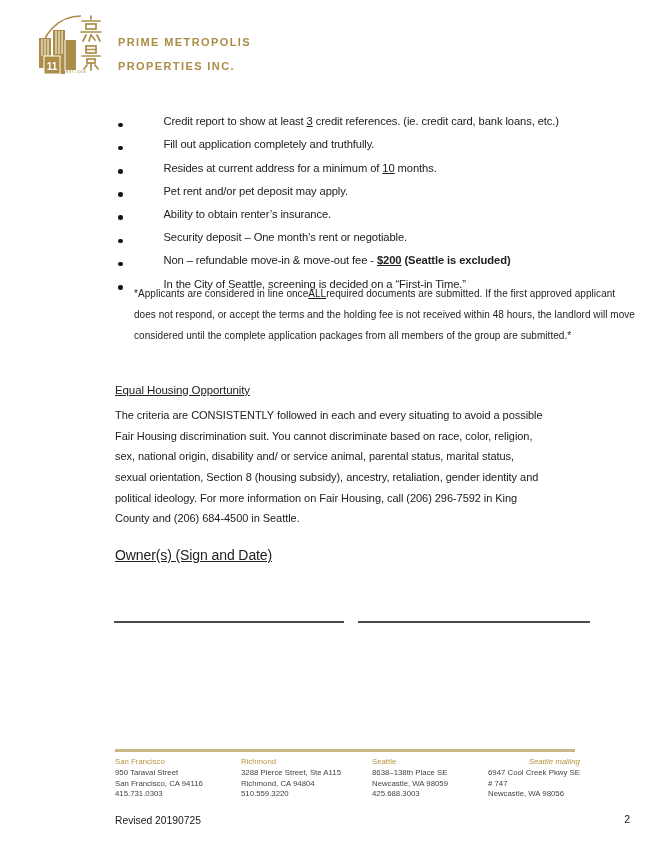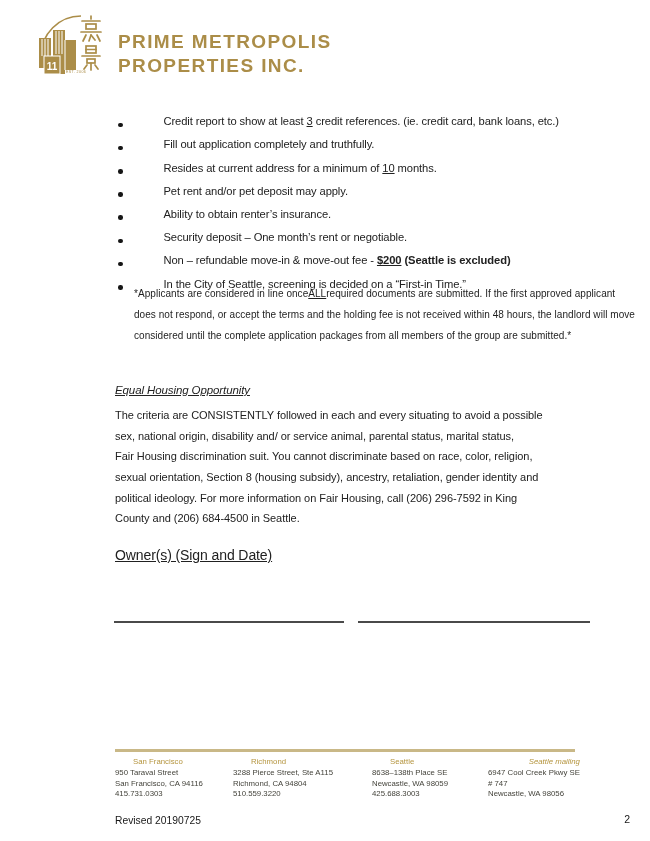--- a/index.html
+++ b/index.html
@@ -9,59 +9,59 @@
     --text:#212121;
     --footer_text:#45443c;
   }
   html,body{margin:0;padding:0;background:#fff;}
   .page{position:relative;width:650px;height:841px;background:#ffffff;overflow:hidden;
         font-family:"Liberation Sans",sans-serif;color:var(--text);}
 
   
   .logo-mark{position:absolute;left:37px;top:12px;}
   .wordmark{position:absolute;left:118px;top:30px;color:var(--brand_gold);
-            font-size:19px;font-weight:bold;letter-spacing:1.4px;line-height:24px;white-space:nowrap;}
+            font-size:11px;font-weight:bold;letter-spacing:1.4px;line-height:24px;white-space:nowrap;}
 
   
   .bullet-list{position:absolute;left:118px;top:104px;}
   .bullet-row{display:flex;height:23.2px;align-items:flex-end;white-space:nowrap;
               font-size:11.2px;letter-spacing:-0.1px;gap:27px;}
   .bullet-dot{width:4.5px;height:4.5px;border-radius:50%;background:#151515;margin-right:14px;flex:none;}
   .run-u{text-decoration:underline;}
   .run-b{font-weight:bold;}
 
   
   .fine-print{position:absolute;left:134px;top:283px;}
   .fp-line{height:21px;display:flex;align-items:center;white-space:nowrap;
            font-size:10px;letter-spacing:0.05px;color:#1d1d1d;}
 
   
   .eho-heading{position:absolute;left:115px;top:384px;margin:0;font-size:11.5px;
-               font-weight:normal;text-decoration:underline;letter-spacing:-0.1px;font-style:italic;}
+               font-weight:normal;text-decoration:underline;letter-spacing:-0.1px;}
   .eho-body{position:absolute;left:115px;top:405px;}
   .eho-line{height:20.6px;display:flex;align-items:center;white-space:nowrap;
             font-size:11px;letter-spacing:-0.05px;text-align:right;}
 
   
   .owners-heading{position:absolute;left:115px;top:547px;margin:0;font-size:14px;
                   font-weight:normal;text-decoration:underline;letter-spacing:-0.1px;}
   .sig-line{position:absolute;top:621px;height:1.7px;background:#4a4a4a;}
   .sig-1{left:114px;width:230px;}
   .sig-2{left:358px;width:232px;}
 
   
   .footer-rule{position:absolute;left:115px;top:749px;width:460px;height:2.6px;background:var(--footer_rule);}
   .footer-cols{position:absolute;left:0;top:757px;width:650px;font-size:7.8px;
                line-height:10.8px;color:var(--footer_text);}
   .f-col{position:absolute;top:0;white-space:nowrap;}
   .f-col:nth-child(1){left:115px;}
-  .f-col:nth-child(2){left:233px;}
+  .f-col:nth-child(2){left:241px;}
   .f-col:nth-child(3){left:372px;}
   .f-col:nth-child(4){left:488px;}
-  .f-title{color:var(--footer_title_gold);margin-left:18px;}
+  .f-title{color:var(--footer_title_gold);}
   .f-col.italic .f-title{font-style:italic;text-align:right;}
 
   .revision{position:absolute;left:115px;top:815px;font-size:10.3px;color:#181818;}
   .page-number{position:absolute;right:20px;top:813px;font-size:10.5px;color:#181818;}
 </style>
 </head>
 <body>
 
 <div class="page">
 
@@ -158,22 +158,22 @@
         <span>does not respond, or accept the terms and the holding fee is not received within 48 hours, the landlord will move</span>
       </div>
       <div class="fp-line">
         <span>considered until the complete application packages from all members of the group are submitted.*</span>
       </div>
     </section>
 
   <h2 class="eho-heading">Equal Housing Opportunity</h2>
   <div class="eho-body">
       <div class="eho-line">The criteria are CONSISTENTLY followed in each and every situating to avoid a possible</div>
+      <div class="eho-line">Fair Housing discrimination suit. You cannot discriminate based on race, color, religion,</div>
       <div class="eho-line">sex, national origin, disability and/ or service animal, parental status, marital status,</div>
-      <div class="eho-line">Fair Housing discrimination suit. You cannot discriminate based on race, color, religion,</div>
       <div class="eho-line">sexual orientation, Section 8 (housing subsidy), ancestry, retaliation, gender identity and</div>
       <div class="eho-line">political ideology. For more information on Fair Housing, call (206) 296-7592 in King</div>
       <div class="eho-line">County and (206) 684-4500 in Seattle.</div>
     </div>
 
   <h2 class="owners-heading">Owner(s) (Sign and Date)</h2>
   <div class="sig-line sig-1"></div>
   <div class="sig-line sig-2"></div>
 
   <div class="footer-rule"></div>

